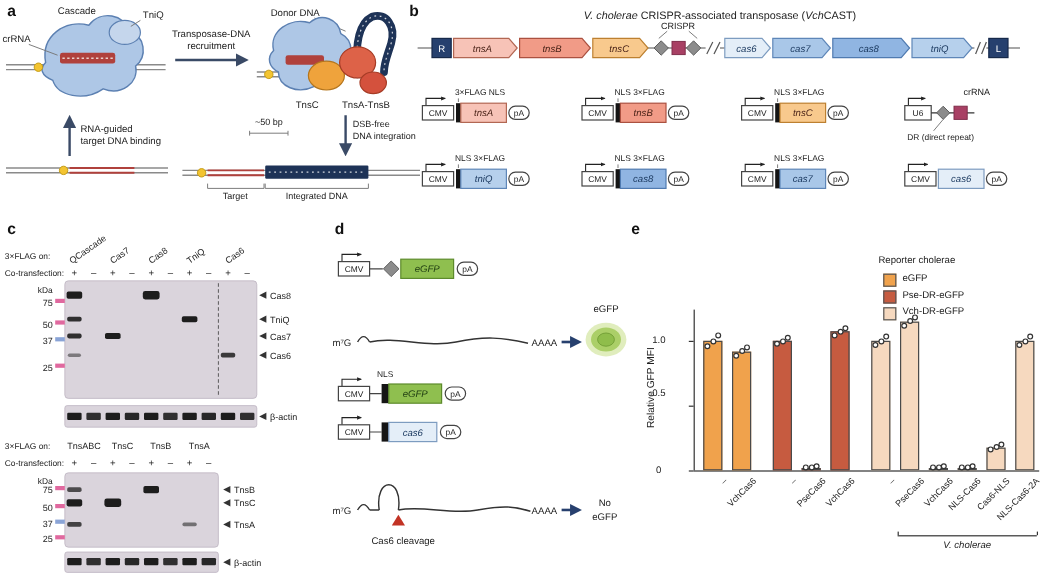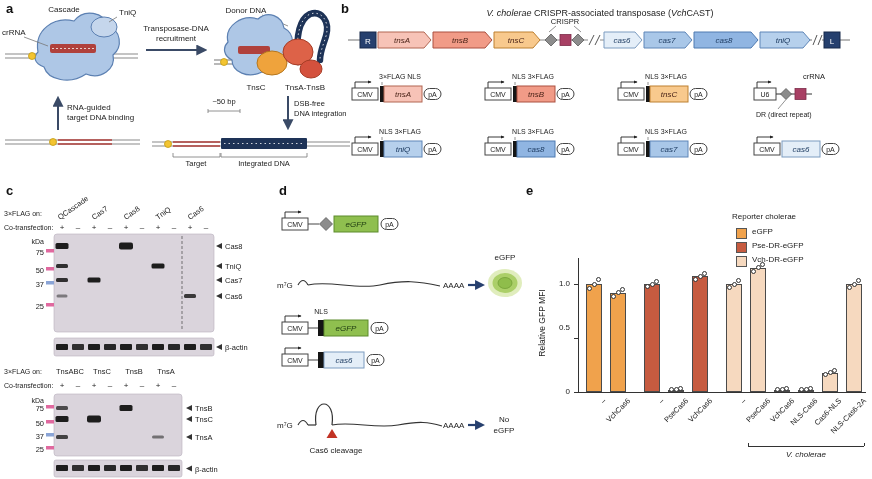--- a/index.html
+++ b/index.html
@@ -49,21 +49,21 @@
   #panel-e{position:absolute;left:528px;top:190px;width:344px;height:289px;}
   #panel-e div{position:absolute;}
   .e-ylabel{left:-56px;top:128px;width:140px;text-align:center;transform:rotate(-90deg);
             font-size:8.5px;color:#222;}
   .e-legtitle{font-size:8px;color:#222;}
   .e-swatch{width:11px;height:11px;border:1px solid #555;box-sizing:border-box;}
   .e-leglabel{font-size:8px;color:#222;white-space:nowrap;}
   .e-vline{width:1px;background:#333;}
   .e-hline{height:1px;background:#333;}
   .e-tick{width:4px;height:1px;background:#333;}
-  .e-ticklabel{font-size:8px;text-align:right;color:#222;}
+  .e-ticklabel{font-size:8px;text-align:center;color:#222;}
   .e-bar{border:1px solid #4a4a4a;box-sizing:border-box;}
   .e-pt{width:5px;height:5px;border-radius:50%;background:#fff;border:1px solid #333;box-sizing:border-box;}
   .e-xlabel{font-size:7.5px;white-space:nowrap;transform:rotate(-45deg);
             transform-origin:100% 0;color:#222;line-height:8px;}
   .e-bracketlabel{font-size:8px;font-style:italic;text-align:center;color:#222;}
 </style>
 </head>
 <body>
 
 <div id="figure">

